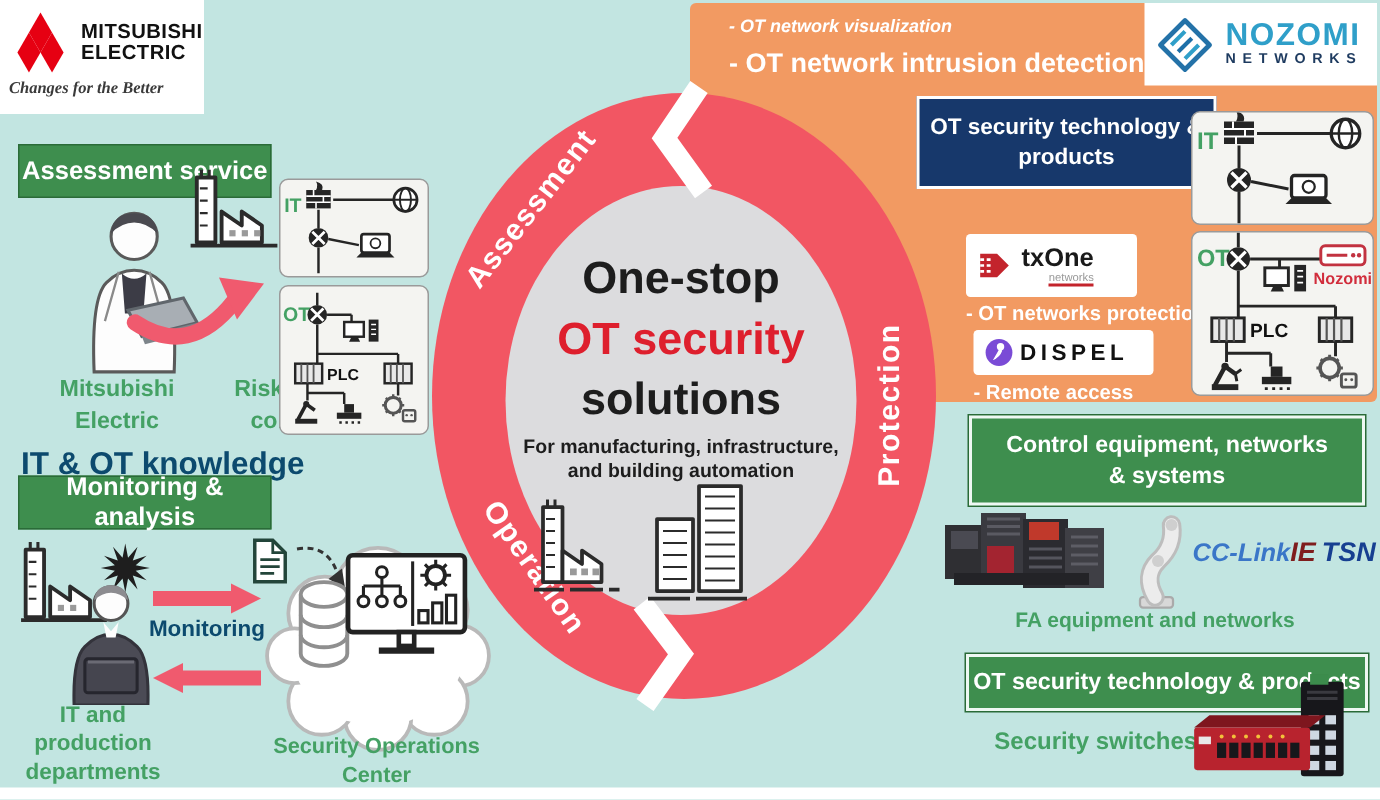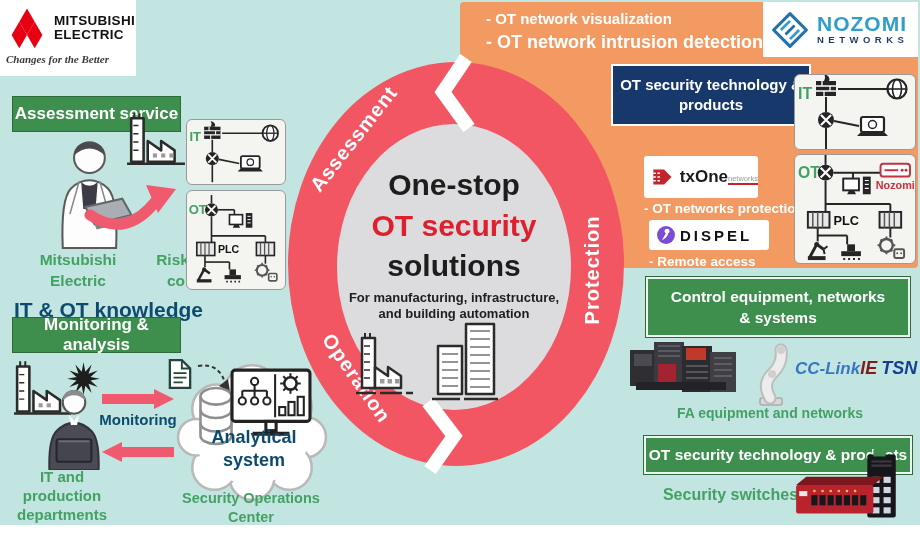--- a/index.html
+++ b/index.html
@@ -80,21 +80,21 @@
         <polygon points="41,21 52,40 41,59 30,40" fill="#e60012"></polygon>
       </svg>
       <div>
         <div class="logo-word">MITSUBISHI</div>
         <div class="logo-word">ELECTRIC</div>
       </div>
     </div>
     <div class="tagline" style="margin-top:3px;">Changes for the Better</div>
   </div>
 
-  <div class="abs white-note" style="left:486px;top:10px;width:280px;font-size:15px;">-  OT network visualization</div>
+  <div class="abs white-note" style="left:486px;top:10px;width:280px;font-size:12px;font-style:italic;">-  OT network visualization</div>
   <div class="abs white-note" style="left:486px;top:32px;width:290px;font-size:18px;">-  OT network intrusion detection</div>
 
   <div class="abs" style="left:763px;top:2px;width:155px;height:55px;background:#ffffff;display:flex;align-items:center;gap:7px;padding-left:7px;box-sizing:border-box;">
     <svg width="40" height="40" viewBox="0 0 44 44">
       <polygon points="22,4 40,22 22,40 4,22" fill="none" stroke="#2472a8" stroke-width="3.5" stroke-linejoin="round"></polygon>
       <path d="M12,22 l10,-10 M22,32 l10,-10" stroke="#2f9fc9" stroke-width="3" fill="none"></path>
       <path d="M17,27 l10,-10" stroke="#1d6fa8" stroke-width="3" fill="none"></path>
     </svg>
     <div>
       <div class="nozomi-name">NOZOMI</div>
@@ -103,21 +103,21 @@
   </div>
 
   <div class="abs navy-box ml" style="left:592px;top:64px;width:196px;height:58px;font-size:15px;line-height:20px;margin-left:19px;">OT security technology &amp;
 products</div>
 
   <div class="abs" style="left:644px;top:156px;width:114px;height:42px;background:#ffffff;border-radius:3px;display:flex;align-items:center;gap:5px;padding-left:6px;box-sizing:border-box;">
     <svg width="26" height="24" viewBox="0 0 30 26">
       <polygon points="4,4 17,4 26,13 17,22 4,22" fill="#c3242c"></polygon>
       <path d="M4,8.5 h9 M4,13 h9 M4,17.5 h9" stroke="#ffffff" stroke-width="2" stroke-dasharray="3 2"></path>
     </svg>
-    <div style="display:flex;flex-direction:row;">
+    <div style="display:flex;flex-direction:column;">
       <span class="txone-name">txOne</span>
       <span class="txone-sub">networks</span>
     </div>
   </div>
   <div class="abs white-note" style="left:644px;top:201px;width:180px;font-size:13.5px;">-  OT networks protection</div>
 
   <div class="abs" style="left:649px;top:220px;width:120px;height:30px;background:#ffffff;border-radius:3px;display:flex;align-items:center;gap:3px;padding-left:6px;box-sizing:border-box;">
     <svg width="22" height="22" viewBox="0 0 32 32">
       <circle cx="16" cy="16" r="13" fill="#7a4bd6"></circle>
       <circle cx="17.5" cy="10.5" r="3.6" fill="#ffffff"></circle>
@@ -396,22 +396,20 @@
     <circle cx="36" cy="32" r="3.5" fill="none" stroke="#222" stroke-width="2"></circle>
     <circle cx="59" cy="15" r="6" fill="none" stroke="#222" stroke-width="2.5"></circle>
     <path d="M59,5 v4 M59,21 v4 M49,15 h4 M65,15 h4 M52,8 l3,3 M63,19 l3,3 M66,8 l-3,3 M55,19 l-3,3" stroke="#222" stroke-width="2" fill="none"></path>
     <rect x="48" y="38" width="6" height="8" fill="none" stroke="#222" stroke-width="2"></rect>
     <rect x="57" y="33" width="6" height="13" fill="none" stroke="#222" stroke-width="2"></rect>
     <rect x="66" y="28" width="6" height="18" fill="none" stroke="#222" stroke-width="2"></rect>
     <rect x="35" y="52" width="10" height="9" fill="#ffffff" stroke="#222" stroke-width="3"></rect>
     <line x1="22" y1="64" x2="58" y2="64" stroke="#222" stroke-width="4"></line>
   </svg>
 
-  <div class="abs red-text ml" style="left:198px;top:426px;width:112px;font-size:18px;line-height:23px;">Analytical
-system</div>
   <div class="abs green-text ml" style="left:176px;top:489px;width:150px;font-size:14.5px;line-height:19px;">Security Operations
 Center</div>
 
   <div class="abs green-box white-rim ml" style="left:646px;top:277px;width:260px;height:56px;font-size:15.5px;line-height:21px;">Control equipment, networks
 &amp; systems</div>
 
   <svg class="abs" style="left:626px;top:334px;width:122px;height:74px;" viewBox="0 0 122 74">
     <rect x="4" y="16" width="26" height="36" fill="#2f2f33"></rect>
     <rect x="8" y="20" width="18" height="12" fill="#4a4a52"></rect>
     <rect x="28" y="8" width="30" height="44" fill="#3a3a40"></rect>

